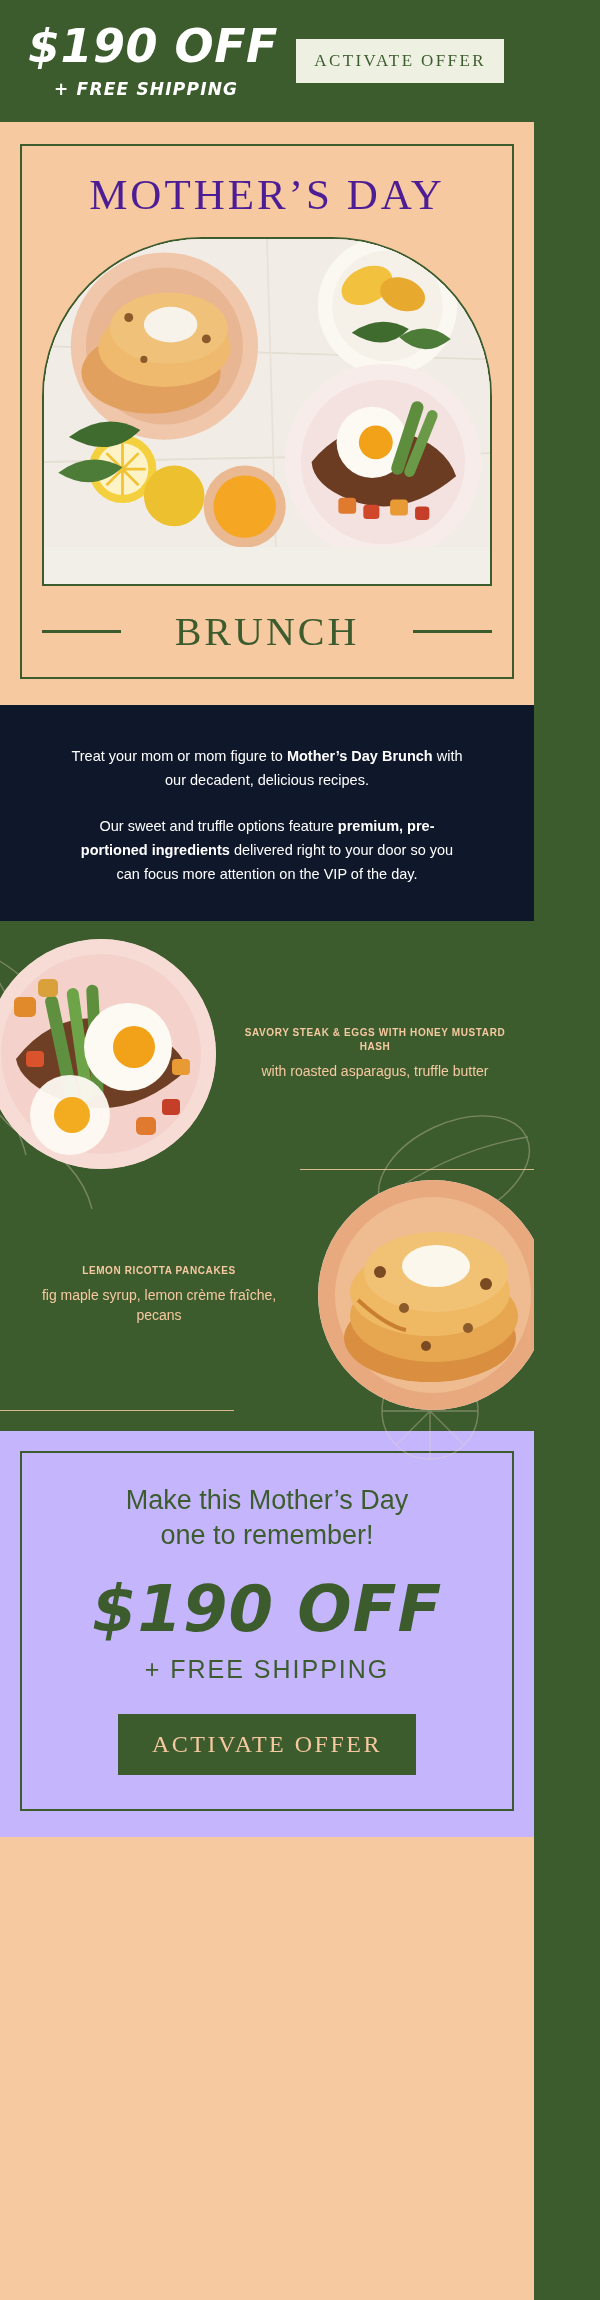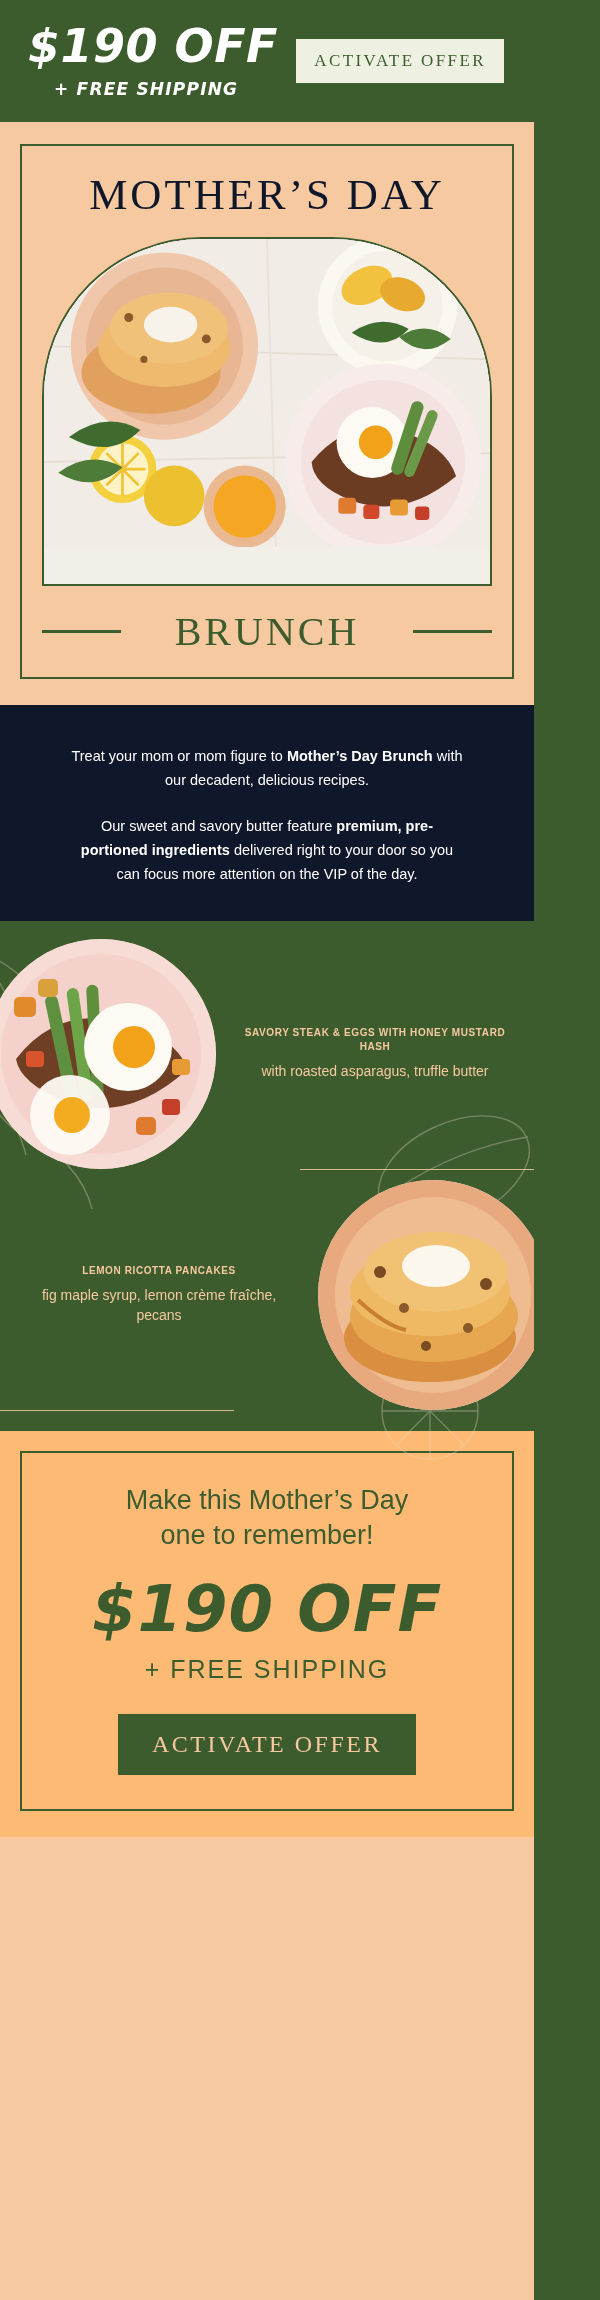--- a/index.html
+++ b/index.html
@@ -71,21 +71,21 @@
     padding: 22px 20px 26px 20px;
     box-sizing: border-box;
   }
   .hero-frame {
     border: 2px solid #3d5c2e;
     padding: 18px 20px 22px 20px;
     box-sizing: border-box;
   }
   .hero-title {
     text-align: center;
-    color: #0f172a;
+    color: #4c1d95;
     font-family: "Liberation Serif", serif;
     font-size: 43px;
     letter-spacing: 3px;
     font-weight: normal;
     margin: 6px 0 18px 0;
   }
   .hero-photo-wrap {
     border: 2px solid #3d5c2e;
     border-radius: 160px 160px 0 0;
     overflow: hidden;
@@ -189,21 +189,21 @@
     z-index: 1;
   }
   .rule-right { margin: 0 0 0 300px; }
   .rule-left { margin: 0 300px 0 0; }
 
   .dish-1 { padding: 18px 0 0 0; margin-left: -14px; }
   .dish-2 { padding: 10px 0 0 0; margin-right: -14px; flex-direction: row-reverse; }
 
   
   .footer {
-    background: #fdba74;
+    background: #c4b5fd;
     padding: 20px 20px 26px 20px;
     box-sizing: border-box;
   }
   .footer-frame {
     border: 2px solid #3d5c2e;
     padding: 30px 24px 34px 24px;
     box-sizing: border-box;
     text-align: center;
   }
   .footer-head {
@@ -312,21 +312,21 @@
         <div class="hero-rule"></div>
       </div>
     </div>
   </div>
 
   <div class="intro">
     <p>
       <span>Treat your mom or mom figure to </span><b>Mother’s Day Brunch</b><span> with our decadent, delicious recipes.</span>
     </p>
     <p>
-      <span>Our sweet and savory butter feature </span><b>premium, pre-portioned ingredients</b><span> delivered right to your door so you can focus more attention on the VIP of the day.</span>
+      <span>Our sweet and truffle options feature </span><b>premium, pre-portioned ingredients</b><span> delivered right to your door so you can focus more attention on the VIP of the day.</span>
     </p>
   </div>
 
   <div class="menu">
 
     <svg class="leaf-deco leaf-left" width="200" height="280" viewBox="0 0 200 280">
       <g fill="none" stroke="#eddcc8" stroke-width="1.4">
         <path d="M20 20 q70 30 90 110 q-70 -10 -90 -110 Z"></path>
         <path d="M20 20 q40 60 48 104"></path>
         <path d="M10 120 q80 20 100 100 q-78 -8 -100 -100 Z"></path>

